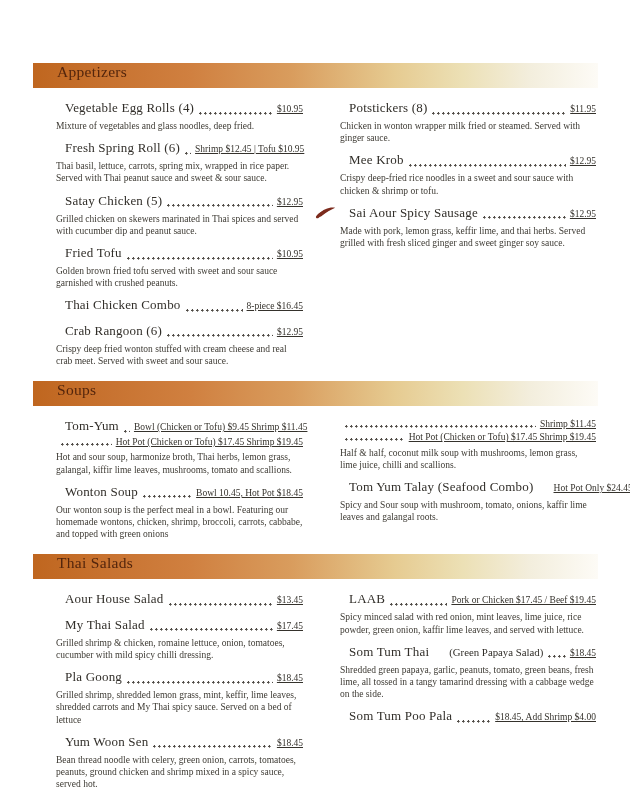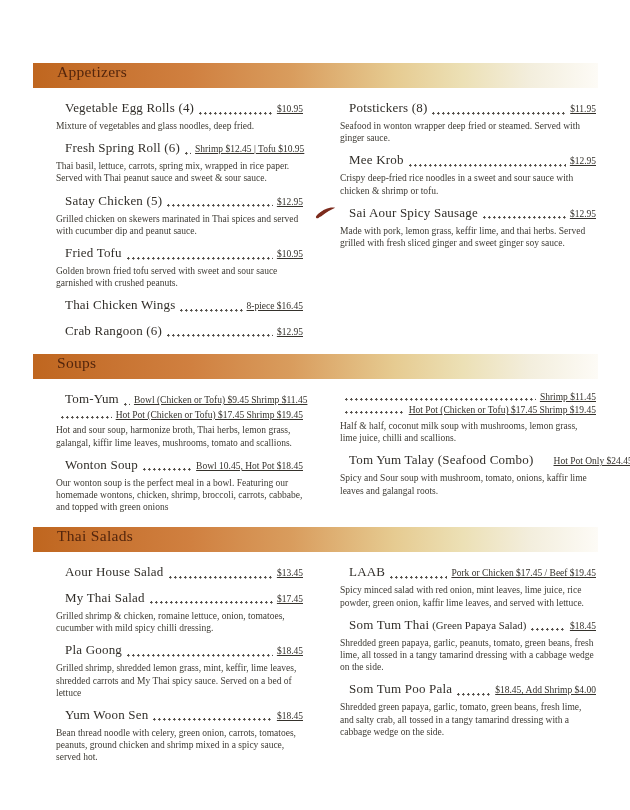--- a/index.html
+++ b/index.html
@@ -14,21 +14,21 @@
     display:flex;align-items:flex-start;
     background:linear-gradient(90deg,#bf661f 0%,#c87331 14%,#d08040 28%,#d99d5e 46%,#e6cb91 64%,#ece0b5 76%,#f3eedd 88%,#fdfbf6 100%);
   }
   .section-title{margin-left:24px;font-size:15.5px;color:#53250c;letter-spacing:.3px;}
   .section-body{display:flex;gap:37px;padding:12px 30px 4px 56px;}
   .column{width:247px;flex:0 0 auto;}
   .column:last-child{width:256px;}
   .item{margin-bottom:8px;}
   .name-line{display:flex;align-items:baseline;line-height:15.5px;position:relative;}
   .item-name{font-size:13px;color:#312e29;white-space:nowrap;letter-spacing:.2px;margin-left:9px;}
-  .name-suffix{font-size:10.8px;color:#312e29;white-space:nowrap;margin-left:3px;}
+  .name-suffix{font-size:10.8px;color:#312e29;white-space:nowrap;margin-left:20px;}
   .dot-leader{
     flex:1 1 0;min-width:6px;height:3px;align-self:flex-end;
     margin:0 4px 3px 5px;
     background-image:radial-gradient(circle at 1.4px 1.4px,#4e4a44 1px,rgba(0,0,0,0) 1.3px);
     background-size:5px 3px;background-repeat:repeat-x;
   }
   .price{font-size:9.5px;color:#35322c;white-space:nowrap;text-decoration:underline;}
   .price.inline{margin-left:20px;}
   .price-line{display:flex;align-items:flex-start;line-height:13px;}
   .desc{font-size:9.5px;line-height:12.2px;color:#3d3a33;margin-top:2.5px;}
@@ -72,41 +72,42 @@
             <div class="item">
               <div class="name-line">
                 <span class="item-name">Fried Tofu</span>
                 <span class="dot-leader"></span>
                 <span class="price">$10.95</span>
               </div>
               <div class="desc">Golden brown fried tofu served with sweet and sour sauce garnished with crushed peanuts.</div>
             </div>
             <div class="item">
               <div class="name-line">
-                <span class="item-name">Thai Chicken Wings</span>
+                <span class="item-name">Thai Chicken Combo</span>
                 <span class="dot-leader"></span>
                 <span class="price">8-piece $16.45</span>
               </div>
             </div>
             <div class="item">
               <div class="name-line">
                 <span class="item-name">Crab Rangoon (6)</span>
                 <span class="dot-leader"></span>
                 <span class="price">$12.95</span>
               </div>
+              <div class="desc">Crispy deep fried wonton stuffed with cream cheese and real crab meet.  Served with sweet and sour sauce.</div>
             </div>
           </div>
           <div class="column">
             <div class="item">
               <div class="name-line">
                 <span class="item-name">Potstickers (8)</span>
                 <span class="dot-leader"></span>
                 <span class="price">$11.95</span>
               </div>
-              <div class="desc">Seafood in wonton wrapper deep fried or steamed. Served with ginger sauce.</div>
+              <div class="desc">Chicken in wonton wrapper milk fried or steamed. Served with ginger sauce.</div>
             </div>
             <div class="item">
               <div class="name-line">
                 <span class="item-name">Mee Krob</span>
                 <span class="dot-leader"></span>
                 <span class="price">$12.95</span>
               </div>
               <div class="desc">Crispy deep-fried rice noodles in a sweet and sour sauce with chicken &amp; shrimp or tofu.</div>
             </div>
             <div class="item">
@@ -230,19 +231,18 @@
                 <span class="price">$18.45</span>
               </div>
               <div class="desc">Shredded green papaya, garlic, peanuts, tomato, green beans, fresh lime, all tossed in a tangy tamarind dressing with a cabbage wedge on the side.</div>
             </div>
             <div class="item">
               <div class="name-line">
                 <span class="item-name">Som Tum Poo Pala</span>
                 <span class="dot-leader"></span>
                 <span class="price">$18.45, Add Shrimp $4.00</span>
               </div>
-              <div class="desc">Shredded green papaya, garlic, tomato, green beans, fresh lime, and salty crab, all tossed in a tangy tamarind dressing with a cabbage wedge on the side.</div>
             </div>
           </div>
         </div>
       </div>
     </div>
 </div>
 
 </body></html>

